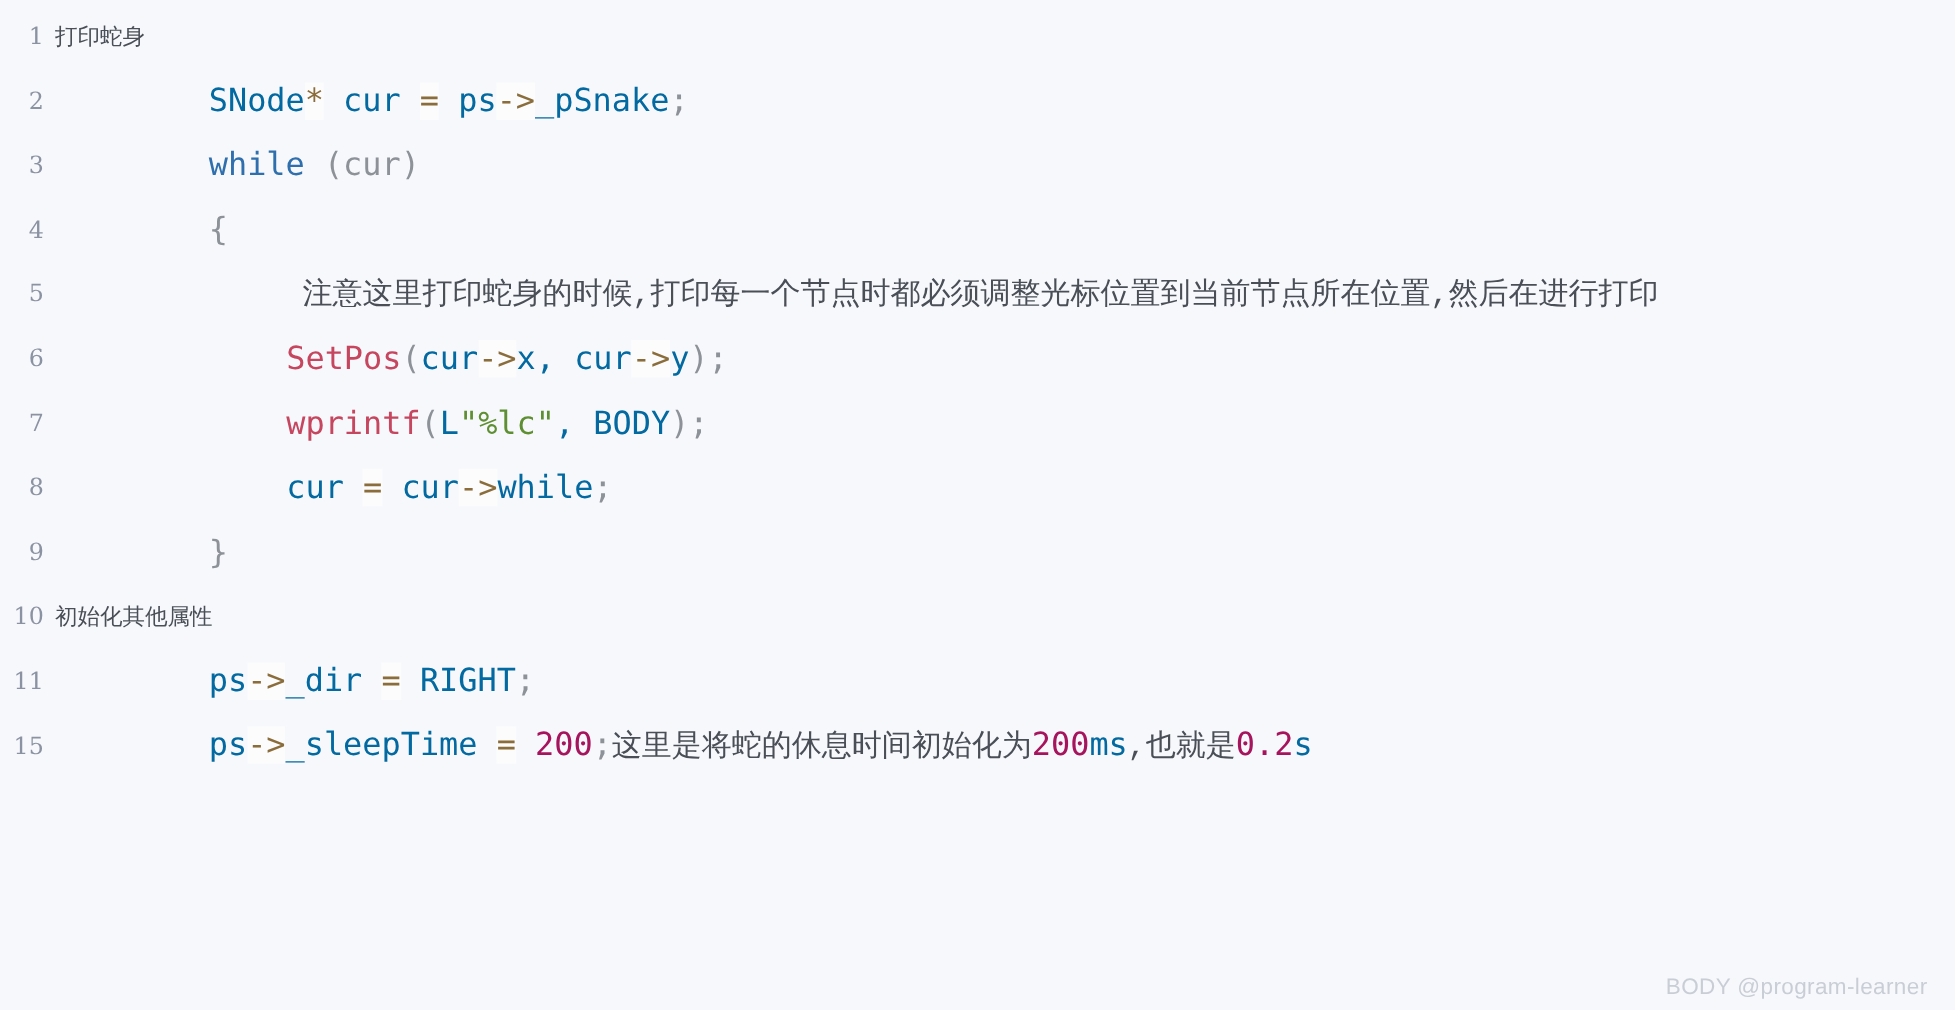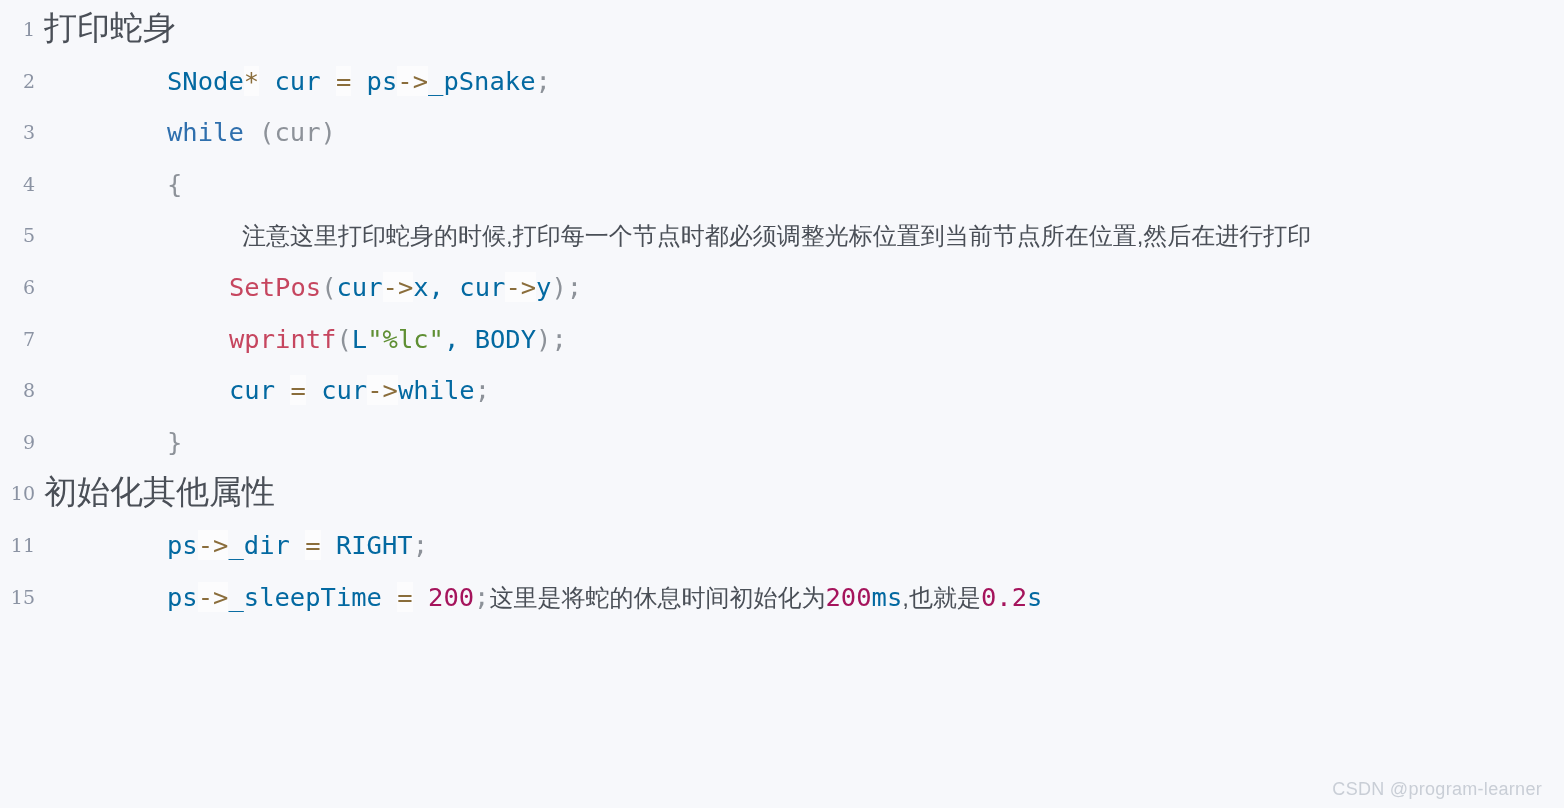--- a/index.html
+++ b/index.html
@@ -47,26 +47,26 @@
   }
   
   .tok-plain   { color: #0369a1; }
   .tok-kw      { color: #2f6fad; }
   .tok-fn      { color: #c6465f; }
   .tok-str     { color: #5f8f33; }
   .tok-num     { color: #a5145c; }
   .tok-op      { color: #8a6d3b; background: #fcfcfd; }
   .tok-punc    { color: #8d9299; }
   .tok-cn {
-    font-family: Liberation Serif, serif;
-    font-size: 33px;
+    font-family: Liberation Mono, monospace;
+    font-size: 18px;
     color: #4a4f57;
   }
   .tok-cn-sm {
-    font-family: Liberation Sans, sans-serif;
+    font-family: Liberation Mono, monospace;
     font-size: 24px;
     color: #4a4f57;
   }
   .indent-1 { display: inline-block; width: 123px; }
   .indent-2 { display: inline-block; width: 185px; }
   .indent-c { display: inline-block; width: 198px; }
   #watermark {
     position: absolute;
     right: 22px;
     bottom: 8px;
@@ -137,15 +137,15 @@
   </div>
 
 
 
 
   <div class="code-line">
     <div class="gutter">15</div>
     <div class="content"><span class="indent-1"></span><span class="tok-plain">ps</span><span class="tok-op">-&gt;</span><span class="tok-plain">_sleepTime </span><span class="tok-op">=</span><span class="tok-num"> 200</span><span class="tok-punc">;</span><span class="tok-cn-sm">这里是将蛇的休息时间初始化为</span><span class="tok-num">200</span><span class="tok-plain">ms</span><span class="tok-cn-sm">,也就是</span><span class="tok-num">0.2</span><span class="tok-plain">s</span></div>
   </div>
 
-  <div id="watermark">CSDN @program-learner</div>
+  <div id="watermark">BODY @program-learner</div>
 
 </div>
 
 </body></html>

